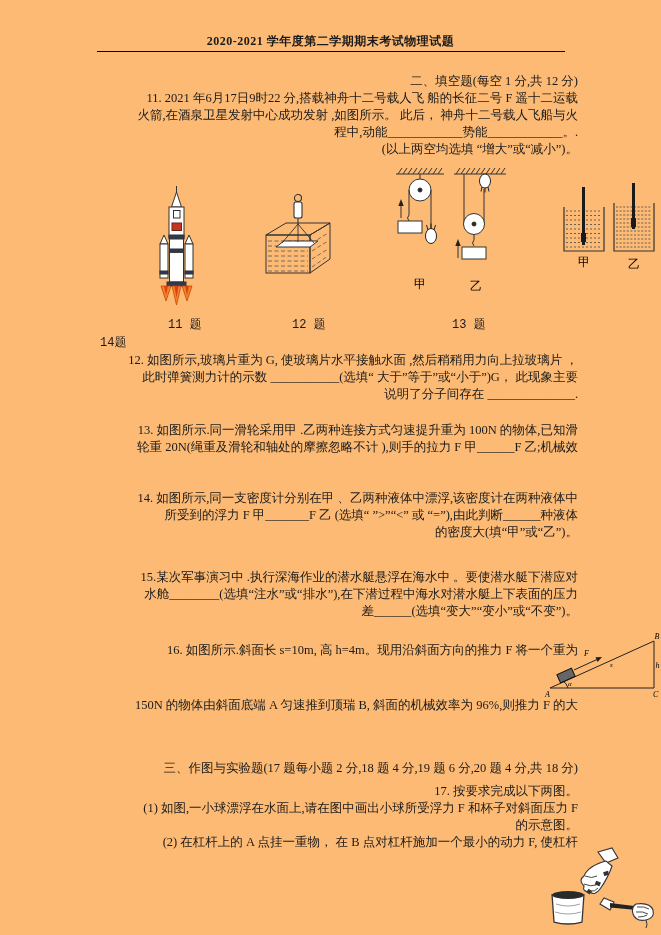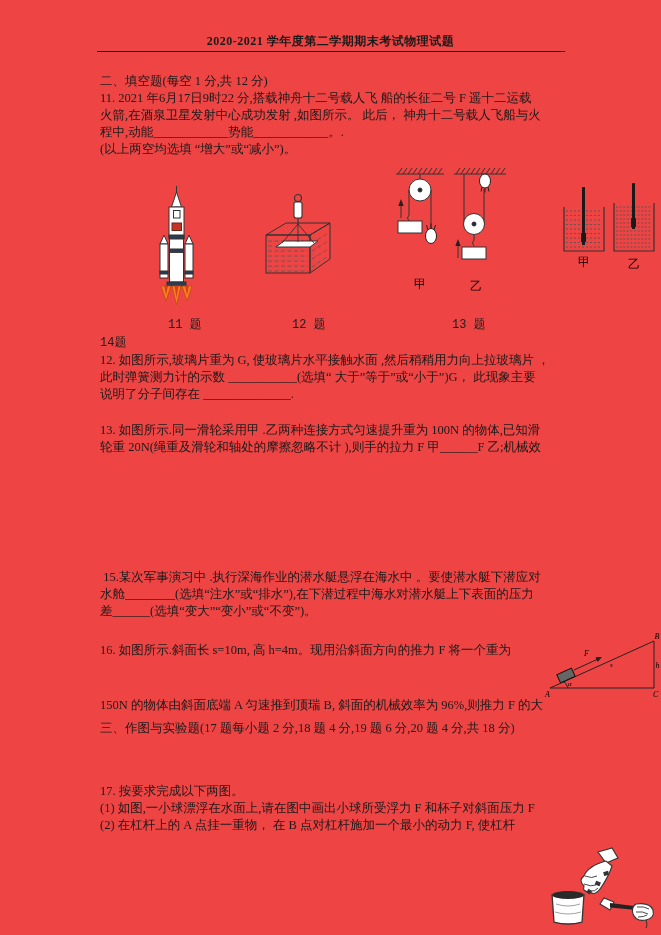--- a/index.html
+++ b/index.html
@@ -1,26 +1,26 @@
 <!DOCTYPE html>
 <html><head>
 <meta charset="utf-8">
 <style>
   html,body{margin:0;padding:0;background:#e8e8e8;}
   .page{
-    position:relative;width:661px;height:935px;background:#ef4444;
+    position:relative;width:661px;height:935px;background:#fdba74;
     font-family:"Liberation Serif","DejaVu Serif",serif;color:#1a1a1a;
     overflow:hidden;margin:0 auto;
   }
   .title{
     position:absolute;top:33px;left:0;width:661px;text-align:center;
     font-weight:bold;font-size:12px;letter-spacing:.5px;
   }
   .rule{position:absolute;top:51px;left:97px;width:468px;border-top:1.6px solid #000;height:0;}
-  .block{position:absolute;left:100px;width:478px;}
+  .block{position:absolute;left:100px;width:478px;text-align:right;}
   .line{height:17px;line-height:17px;font-size:12.5px;white-space:pre;}
   .cap{position:absolute;font-size:12px;line-height:14px;white-space:pre;font-family:Liberation Mono, monospace;}
   .fig{position:absolute;}
   svg text{font-family:"Liberation Serif","DejaVu Serif",serif;}
 </style>
 </head>
 <body>
 
 <div class="page">
 
@@ -204,20 +204,25 @@
     <div class="line">12. 如图所示,玻璃片重为 G, 使玻璃片水平接触水面 ,然后稍稍用力向上拉玻璃片 ，</div>
     <div class="line">此时弹簧测力计的示数 ___________(选填“ 大于”等于”或“小于”)G， 此现象主要</div>
     <div class="line">说明了分子间存在 ______________.</div>
   </div>
 
   <div class="block" style="top:422px">
     <div class="line">13. 如图所示.同一滑轮采用甲 .乙两种连接方式匀速提升重为 100N 的物体,已知滑</div>
     <div class="line">轮重 20N(绳重及滑轮和轴处的摩擦忽略不计 ),则手的拉力 F 甲______F 乙;机械效</div>
   </div>
 
+  <div class="block" style="top:490px">
+    <div class="line">14. 如图所示,同一支密度计分别在甲 、乙两种液体中漂浮,该密度计在两种液体中</div>
+    <div class="line">所受到的浮力 F 甲_______F 乙 (选填“ ”&gt;”“&lt;” 或 “=”),由此判断______种液体</div>
+    <div class="line">的密度大(填“甲”或“乙”)。</div>
+  </div>
 
   <div class="block" style="top:569px">
     <div class="line"> 15.某次军事演习中 .执行深海作业的潜水艇悬浮在海水中 。要使潜水艇下潜应对</div>
     <div class="line">水舱________(选填“注水”或“排水”),在下潜过程中海水对潜水艇上下表面的压力</div>
     <div class="line">差______(选填“变大”“变小”或“不变”)。</div>
   </div>
 
   <div class="block" style="top:642px">
     <div class="line">16. 如图所示.斜面长 s=10m, 高 h=4m。现用沿斜面方向的推力 F 将一个重为</div>
   </div>
@@ -240,27 +245,28 @@
     <text x="24" y="56" font-size="7" font-style="italic">α</text>
     <text x="1" y="67" font-size="8" font-style="italic">A</text>
     <text x="110.5" y="9" font-size="8" font-style="italic">B</text>
     <text x="109" y="67" font-size="8" font-style="italic">C</text>
   </svg>
 
   <div class="block" style="top:697px">
     <div class="line">150N 的物体由斜面底端 A 匀速推到顶瑞 B, 斜面的机械效率为 96%,则推力 F 的大</div>
   </div>
 
-  <div class="block" style="top:720px">
+  <div class="block" style="top:760px">
     <div class="line">三、作图与实验题(17 题每小题 2 分,18 题 4 分,19 题 6 分,20 题 4 分,共 18 分)</div>
   </div>
 
   <div class="block" style="top:783px">
     <div class="line">17. 按要求完成以下两图。</div>
     <div class="line">(1) 如图,一小球漂浮在水面上,请在图中画出小球所受浮力 F 和杯子对斜面压力 F</div>
+    <div class="line">的示意图。</div>
     <div class="line">(2) 在杠杆上的 A 点挂一重物， 在 B 点对杠杆施加一个最小的动力 F, 使杠杆</div>
   </div>
 
   <svg class="fig" style="left:538px;top:846px" width="122" height="86" viewBox="0 0 122 86">
     <g>
       <path d="M14,48 L16,76 Q30,80 44,76 L46,48" fill="#fff" stroke="#333" stroke-width="1.3"></path>
       <ellipse cx="30" cy="49" rx="16" ry="4" fill="#2a2a2a"></ellipse>
       <path d="M18,58 q12,4 24,0 M17,66 q13,4 26,0" stroke="#888" stroke-width="0.8" fill="none"></path>
     </g>
     <g fill="#fff" stroke="#333" stroke-width="1.1">

